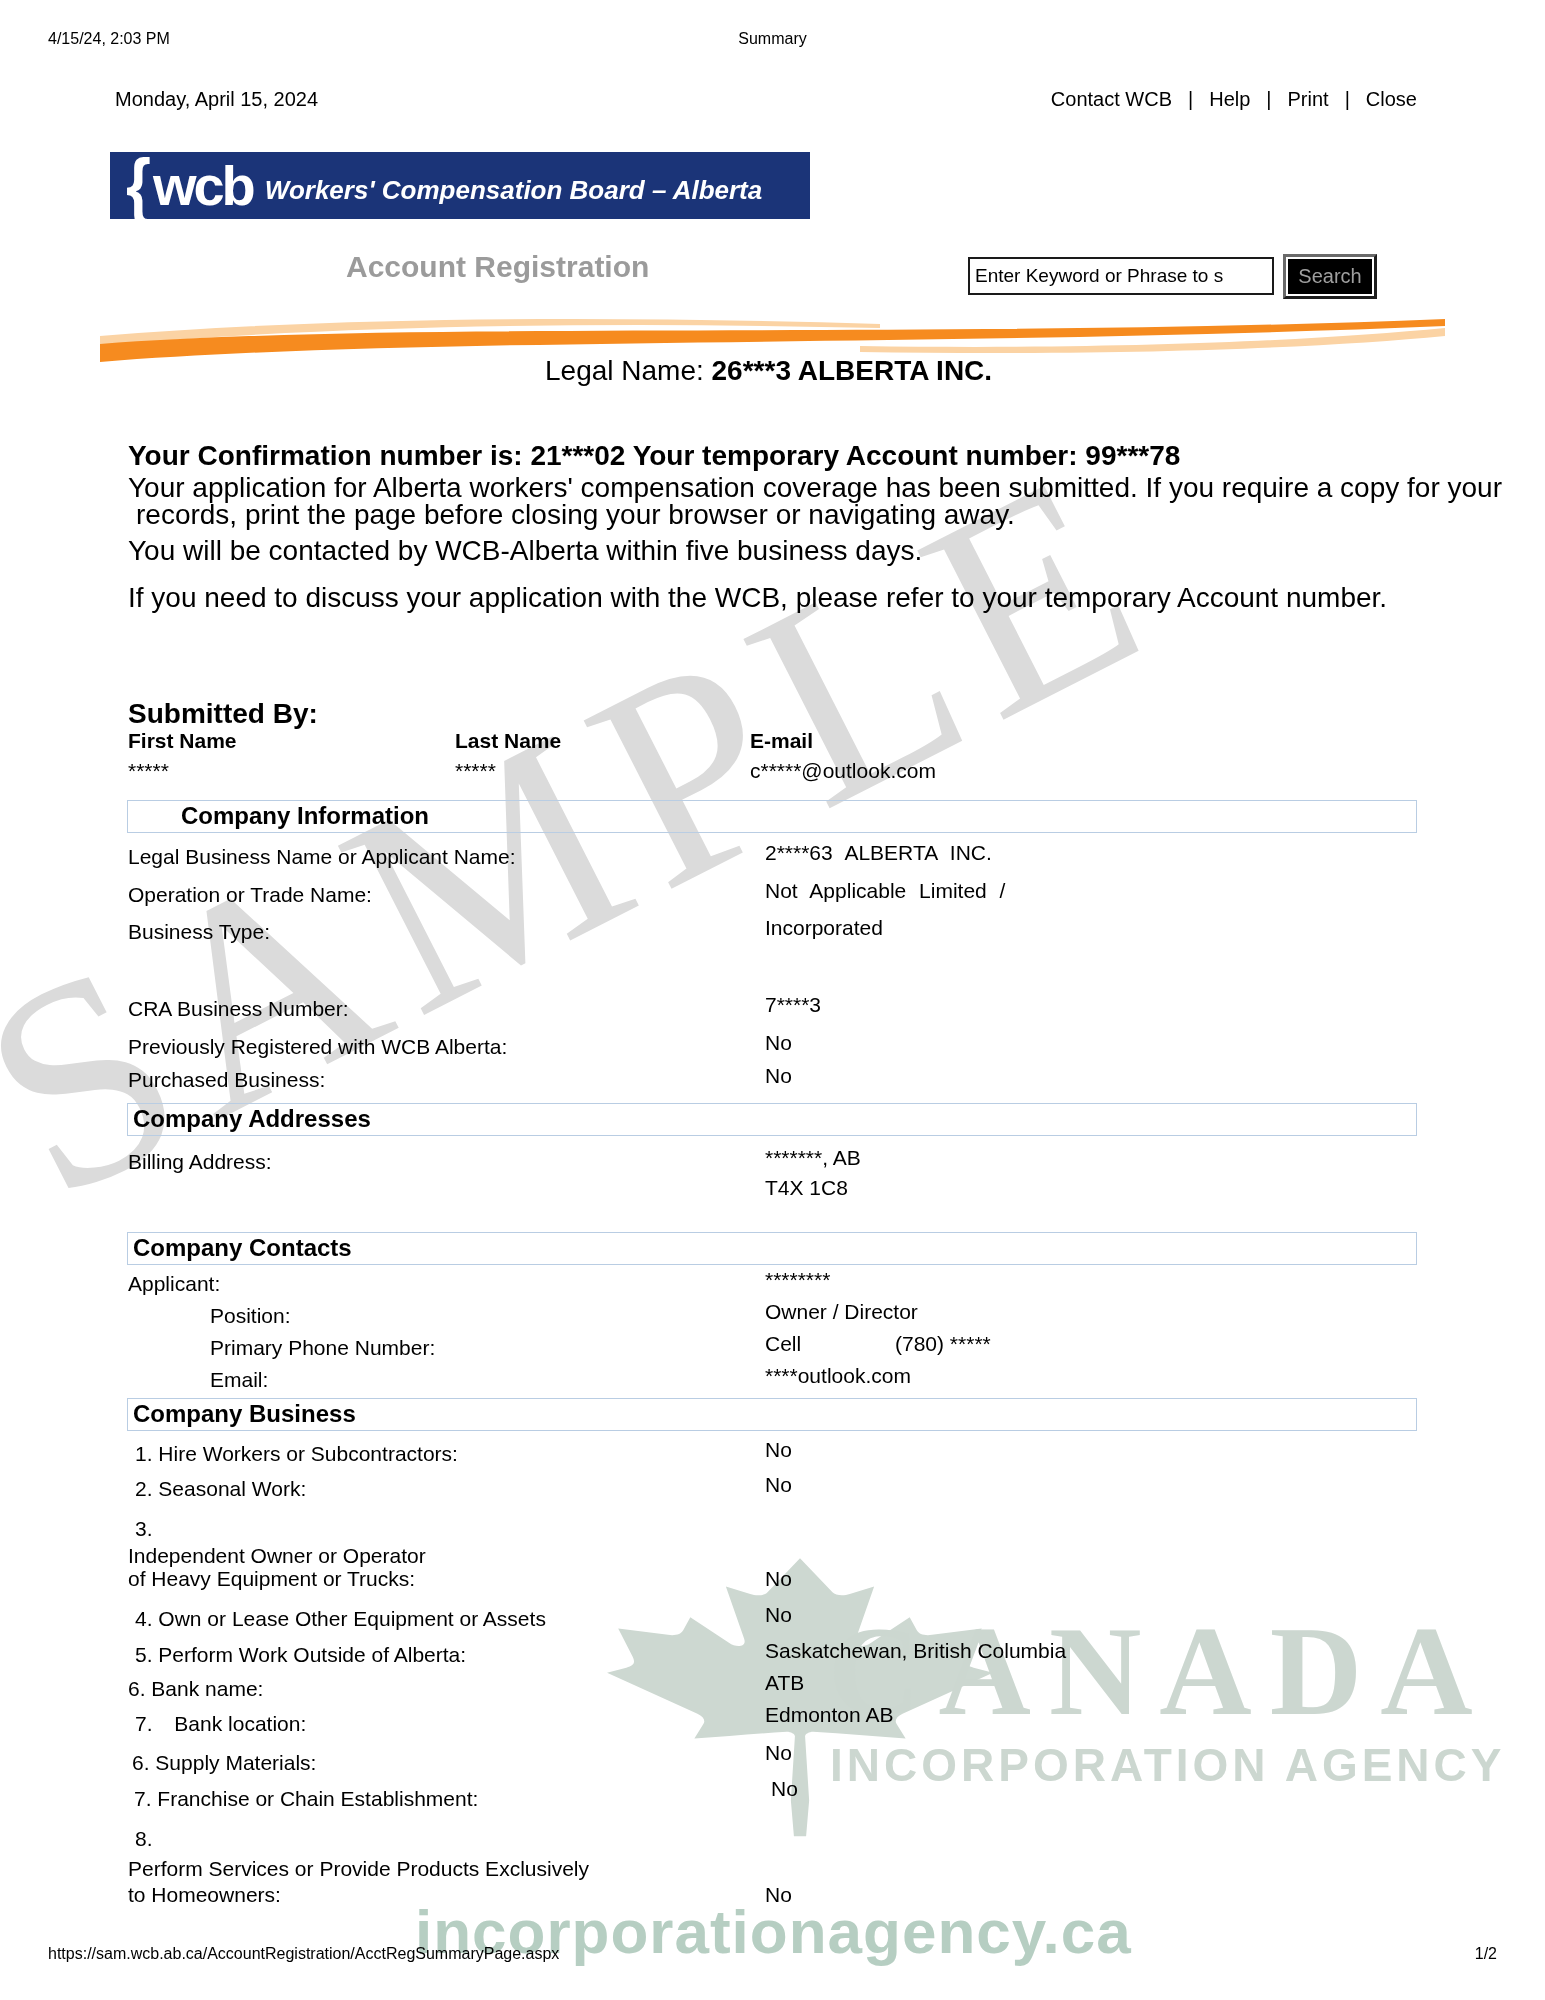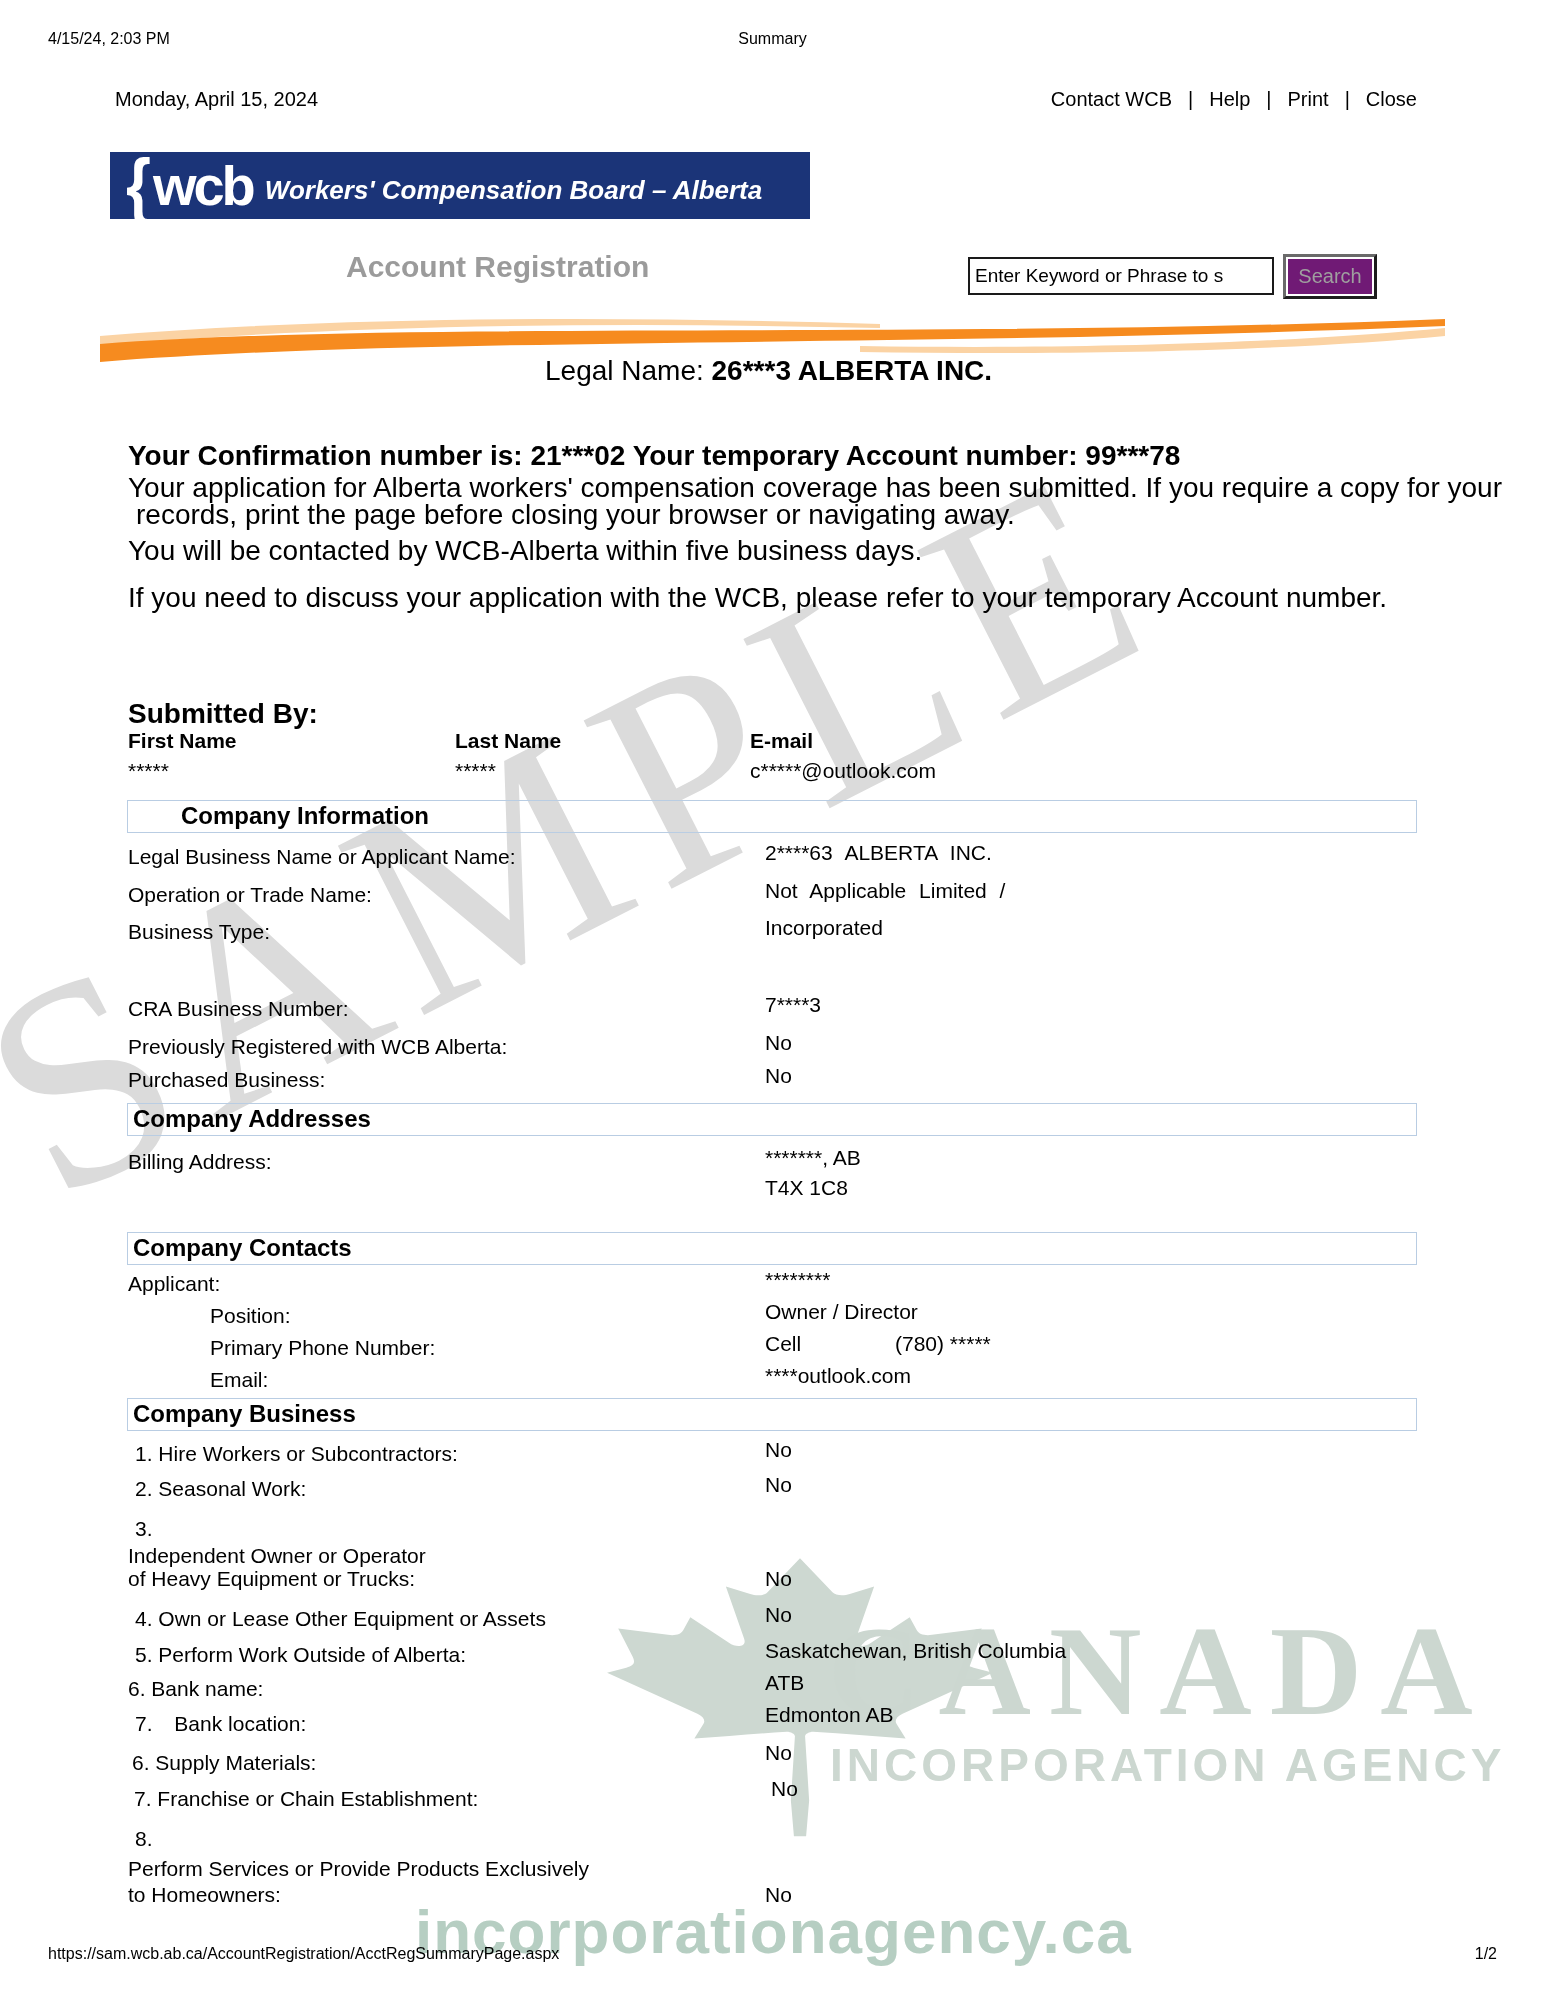--- a/index.html
+++ b/index.html
@@ -29,21 +29,21 @@
           display:flex;align-items:center;}
   .logo-bracket{color:#fff;font-size:64px;font-weight:bold;line-height:40px;margin-left:16px;
                 transform:scaleY(1.15);}
   .logo-text{color:#fff;font-size:56px;font-weight:bold;letter-spacing:-3px;line-height:40px;
              margin-left:2px;}
   .logo-tagline{color:#fff;font-size:26px;font-style:italic;font-weight:bold;margin-left:12px;
                 margin-top:10px;letter-spacing:0px;}
   .page-title{position:absolute;left:346px;top:250px;font-size:30px;font-weight:bold;color:#9b9b9b;}
   .search-input{position:absolute;left:968px;top:257px;width:292px;height:34px;border:2px solid #1a1a1a;
                 font-size:19px;padding:0 5px;font-family:"Liberation Sans",sans-serif;color:#000;}
-  .search-btn{position:absolute;left:1283px;top:254px;width:94px;height:45px;background:#701a75;
+  .search-btn{position:absolute;left:1283px;top:254px;width:94px;height:45px;background:#000000;
               border-style:solid;border-width:3px;border-color:#6a6a6a #1d1d1d #1d1d1d #6a6a6a;
               font-size:20px;color:#9f9f9f;font-family:"Liberation Sans",sans-serif;
               box-shadow:inset 0 0 0 2px #ffffff;cursor:pointer;}
   .sec-header{position:absolute;left:127px;width:1290px;height:33px;border:1px solid #b9cde3;
               box-sizing:border-box;}
   .sec-header .sec-title{font-size:24px;font-weight:bold;padding:1px 0 0 5px;display:block;}
   .prow{position:absolute;left:128px;width:1290px;font-size:21px;white-space:nowrap;}
   .prow .val{position:absolute;left:637px;top:-4px;white-space:nowrap;}
   .prow .val.wide{word-spacing:7px;}
   .indent{padding-left:82px;}

